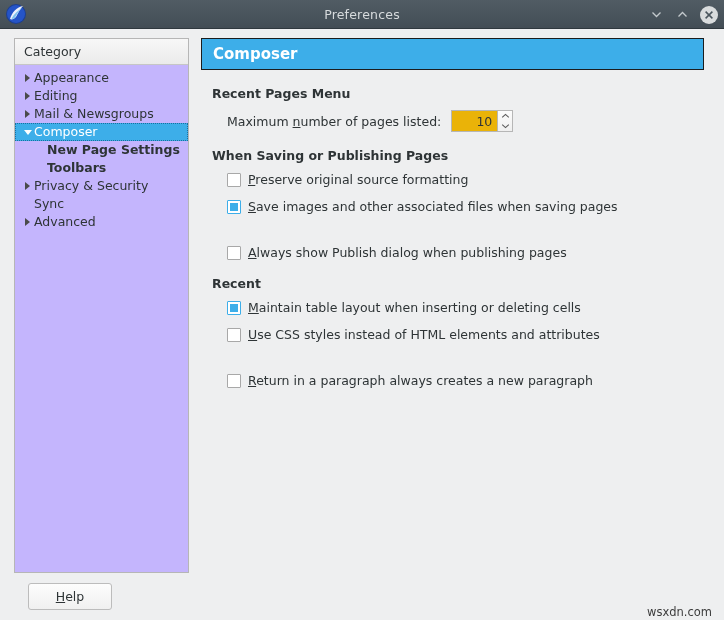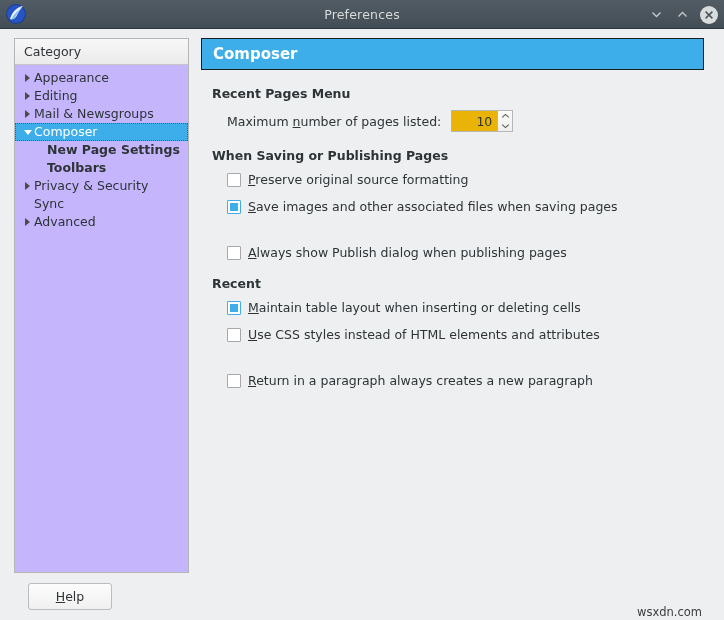--- a/index.html
+++ b/index.html
@@ -297,21 +297,21 @@
     border: 1px solid #bcbcbc;
     border-radius: 3px;
     display: flex;
     align-items: center;
     justify-content: center;
     box-sizing: border-box;
     font-family: inherit;
   }
   .watermark {
     position: absolute;
-    right: 22px;
+    right: 12px;
     bottom: 1px;
     font-size: 11.5px;
     color: #3c3c3c;
     font-family: "DejaVu Sans", "Liberation Sans", sans-serif;
   }
 </style>
 </head>
 <body>
 
 <div class="window">

